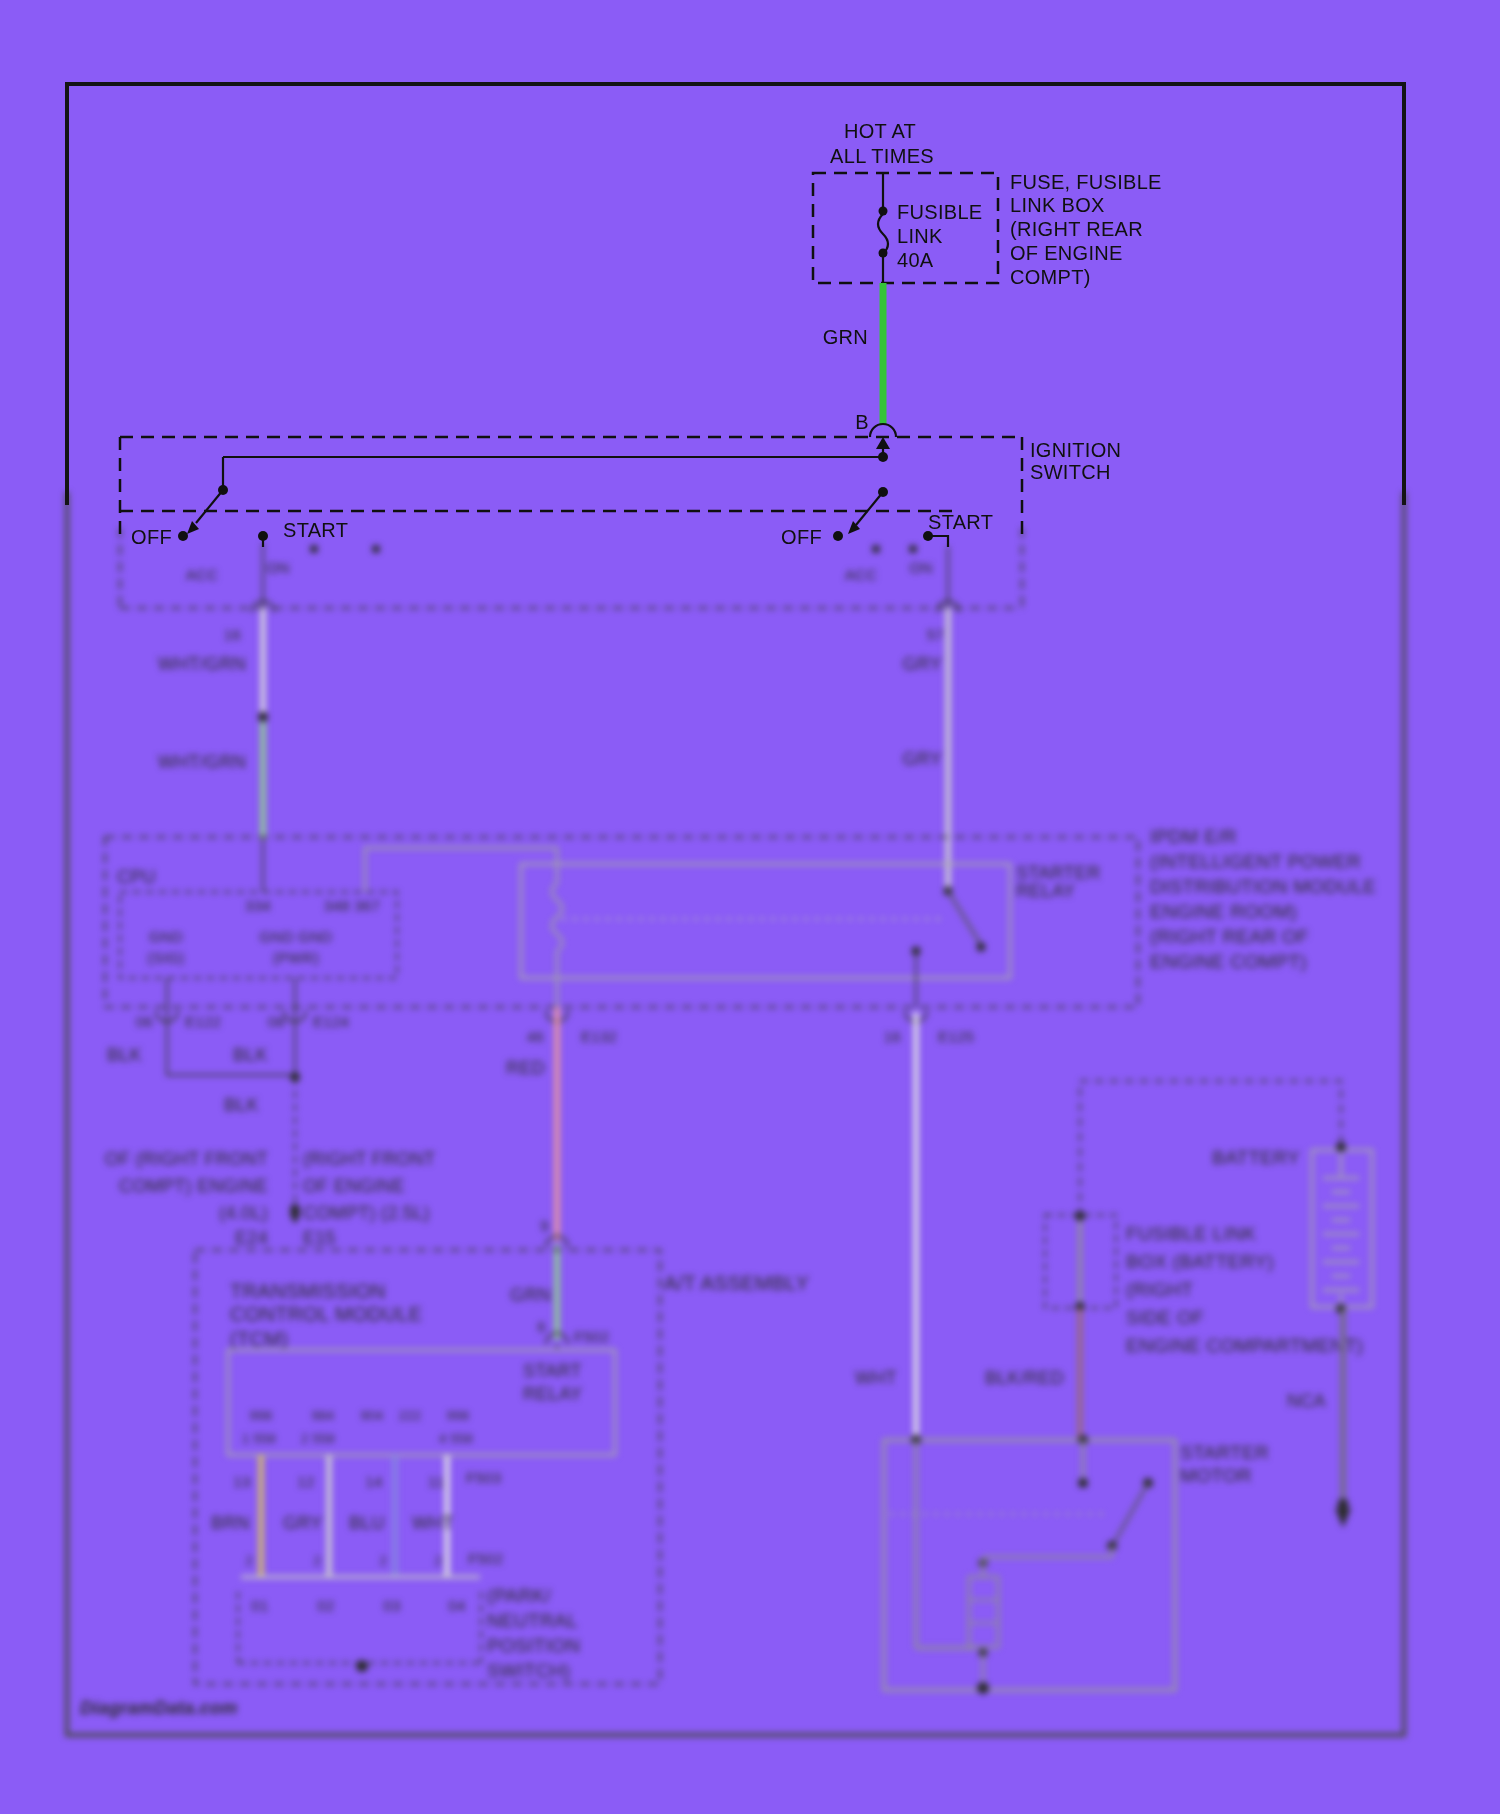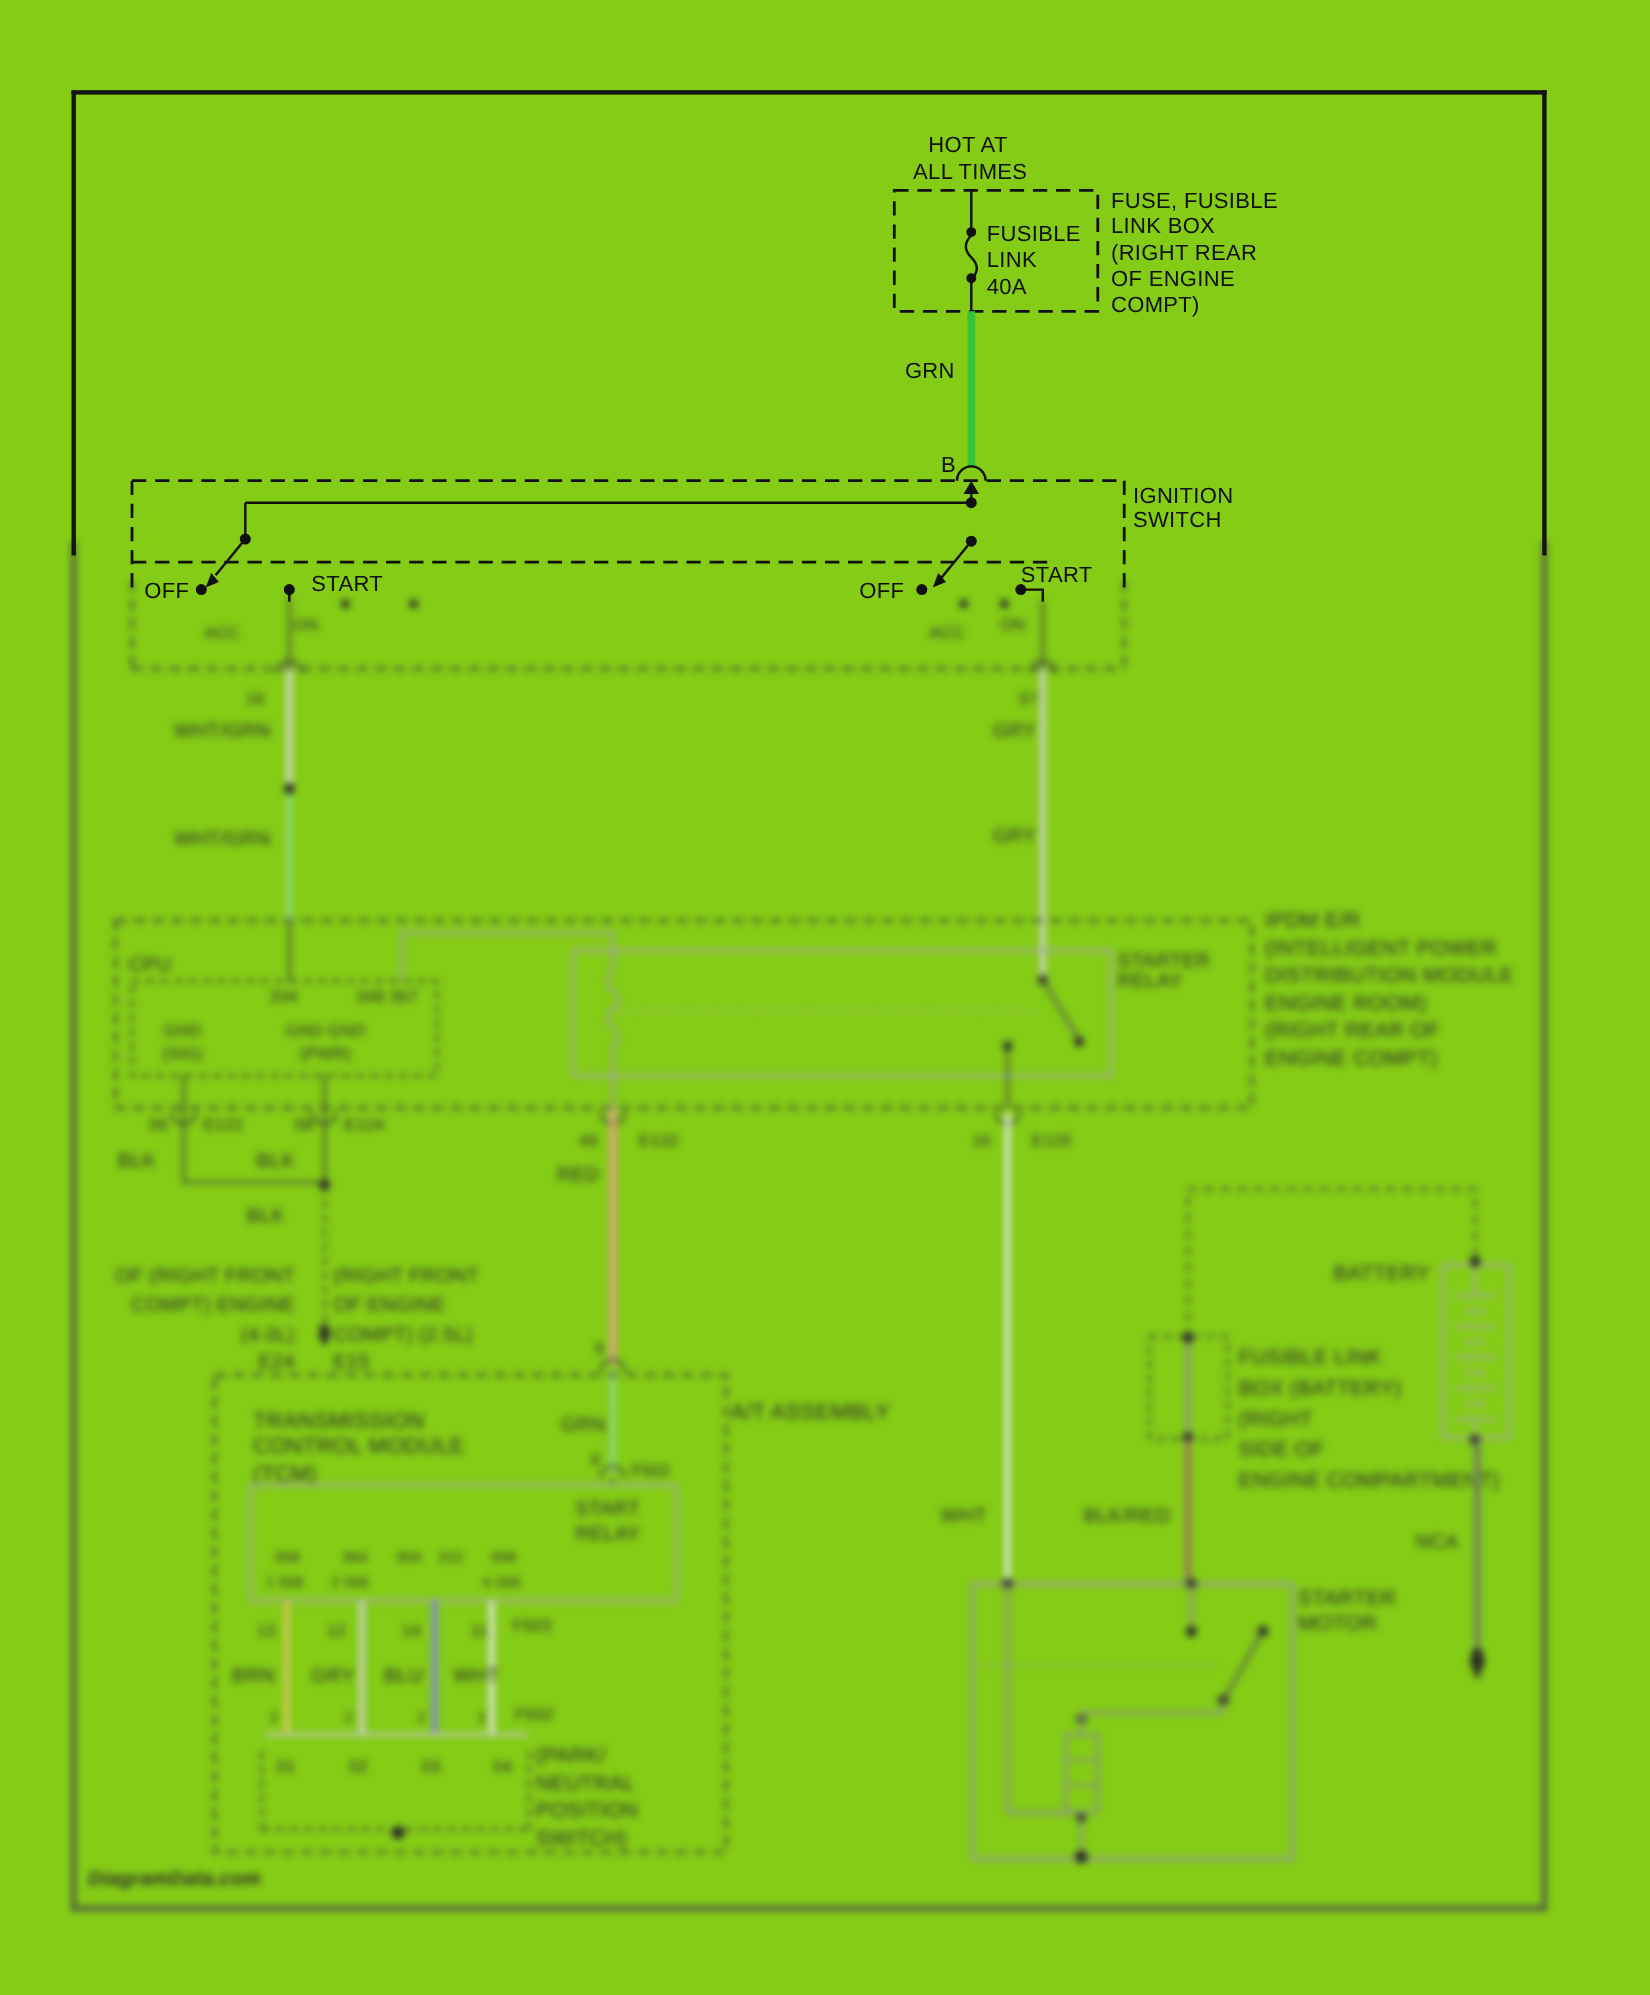--- a/index.html
+++ b/index.html
@@ -1,16 +1,16 @@
 <!DOCTYPE html>
 <html><head>
 <meta charset="utf-8">
 <style>
   html,body{margin:0;padding:0;background:#ffffff;}
-  #stage{position:relative;width:1500px;height:1814px;background:#84cc16;overflow:hidden;
+  #stage{position:relative;width:1500px;height:1814px;background:#8b5cf6;overflow:hidden;
          font-family:"Liberation Sans",sans-serif;text-decoration:underline;}
   #stage svg{position:absolute;left:0;top:0;}
   .blur-wrap{position:absolute;left:0;top:0;width:1500px;height:1814px;filter:blur(3.4px);}
   svg text{font-family:"Liberation Sans",sans-serif;fill:#101010;letter-spacing:.3px;}
   .blur-wrap svg text{fill:#2b2b2b;}
   
   .ln{stroke:#101010;stroke-width:2.2;fill:none;}
   .dash{stroke:#101010;stroke-width:2.5;fill:none;stroke-dasharray:13 8;}
   .dot{fill:#101010;}
   .t20{font-size:20px;}

